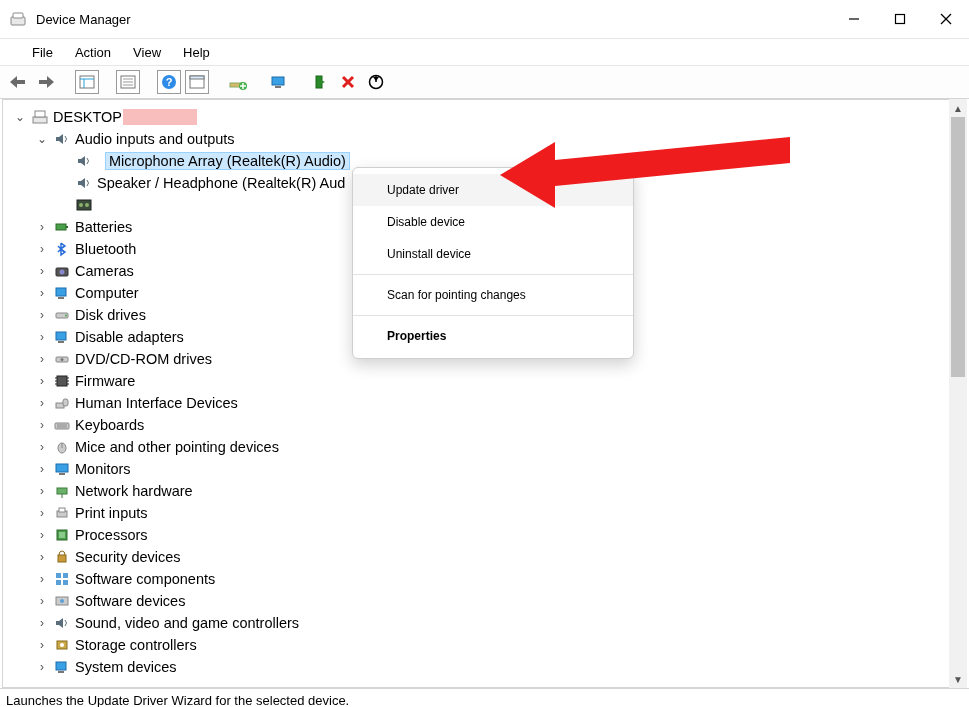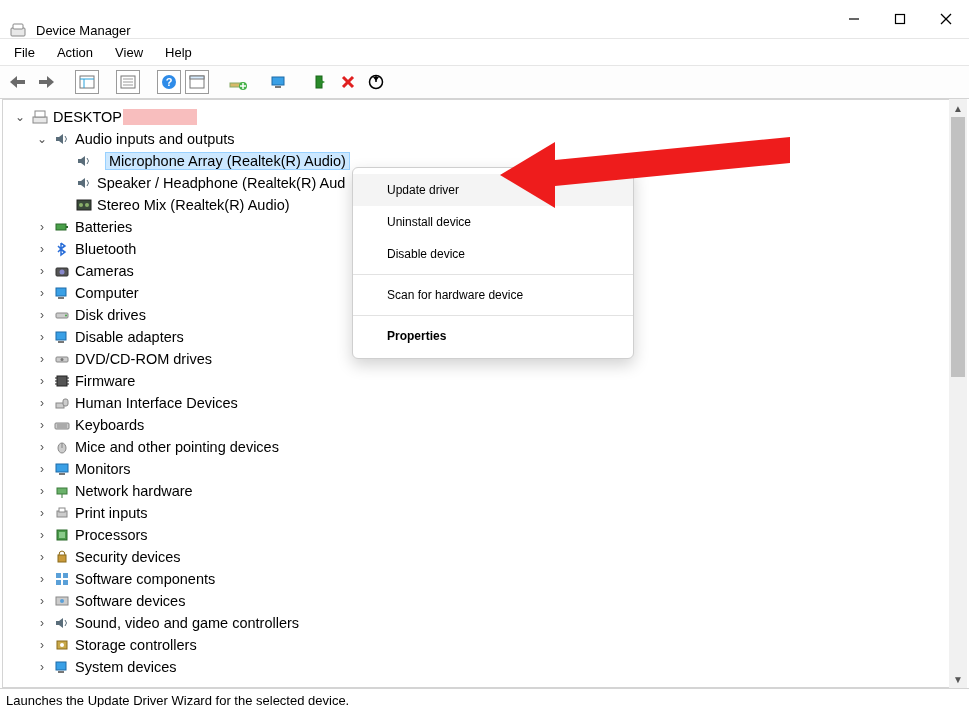--- a/index.html
+++ b/index.html
@@ -10,21 +10,21 @@
     background: #ffffff;
     color: #000;
     width: 969px;
     height: 707px;
     overflow: hidden;
     position: relative;
   }
   .titlebar {
     height: 38px;
     display: flex;
-    align-items: flex-end;
+    align-items: center;
     border-bottom: 1px solid #e6e6e6;
     position: relative;
   }
   .titlebar .app-icon {
     width: 16px; height: 16px;
     margin-left: 10px;
     display: inline-block;
   }
   .titlebar .title {
     margin-left: 10px;
@@ -43,21 +43,21 @@
     display: flex;
     align-items: center;
     justify-content: center;
     font-family: "Segoe UI Symbol", sans-serif;
   }
   .menubar {
     height: 26px;
     display: flex;
     align-items: center;
     gap: 2px;
-    padding-left: 4px;
+    padding-left: 22px;
     border-bottom: 1px solid #e6e6e6;
     font-size: 13px;
   }
   .menubar .menu-item {
     padding: 3px 10px;
   }
   .toolbar {
     height: 32px;
     display: flex;
     align-items: center;
@@ -358,21 +358,20 @@
               <li>
                 <div class="node-row">
                   <span class="expander"></span>
                   <span class="dev-icon">
                     <svg width="16" height="16" viewBox="0 0 16 16">
                         <rect x="1" y="3" width="14" height="10" fill="#3a4a3a" stroke="#222"></rect>
                         <circle cx="5" cy="8" r="2" fill="#8ab06a"></circle>
                         <circle cx="11" cy="8" r="2" fill="#8ab06a"></circle>
                       </svg>
                   </span>
-                  <span>Stereo Mix (Realtek(R) Audio)</span>
                 </div>
               </li>
             </ul>
           </li>
 
           <li>
               <div class="node-row">
                 <span class="expander">›</span>
                 <span class="dev-icon">
                   <svg width="16" height="16" viewBox="0 0 16 16">
@@ -642,24 +641,24 @@
     <div class="arrow">▼</div>
   </div>
 </div>
 
 <div class="statusbar">
   <span>Launches the Update Driver Wizard for the selected device.</span>
 </div>
 
 <div class="context-menu">
   <div class="ctx-item hover">Update driver</div>
+  <div class="ctx-item">Disable device</div>
   <div class="ctx-item">Uninstall device</div>
-  <div class="ctx-item">Disable device</div>
   <div class="ctx-sep"></div>
-  <div class="ctx-item">Scan for hardware device</div>
+  <div class="ctx-item">Scan for pointing changes</div>
   <div class="ctx-sep"></div>
   <div class="ctx-item bold">Properties</div>
 </div>
 
 <div class="arrow-annotation">
   <svg width="300" height="80" viewBox="0 0 300 80">
     <polygon points="0,45 55,12 55,30 290,7 290,33 55,56 55,78" fill="#ee1c1c"></polygon>
   </svg>
 </div>
 

